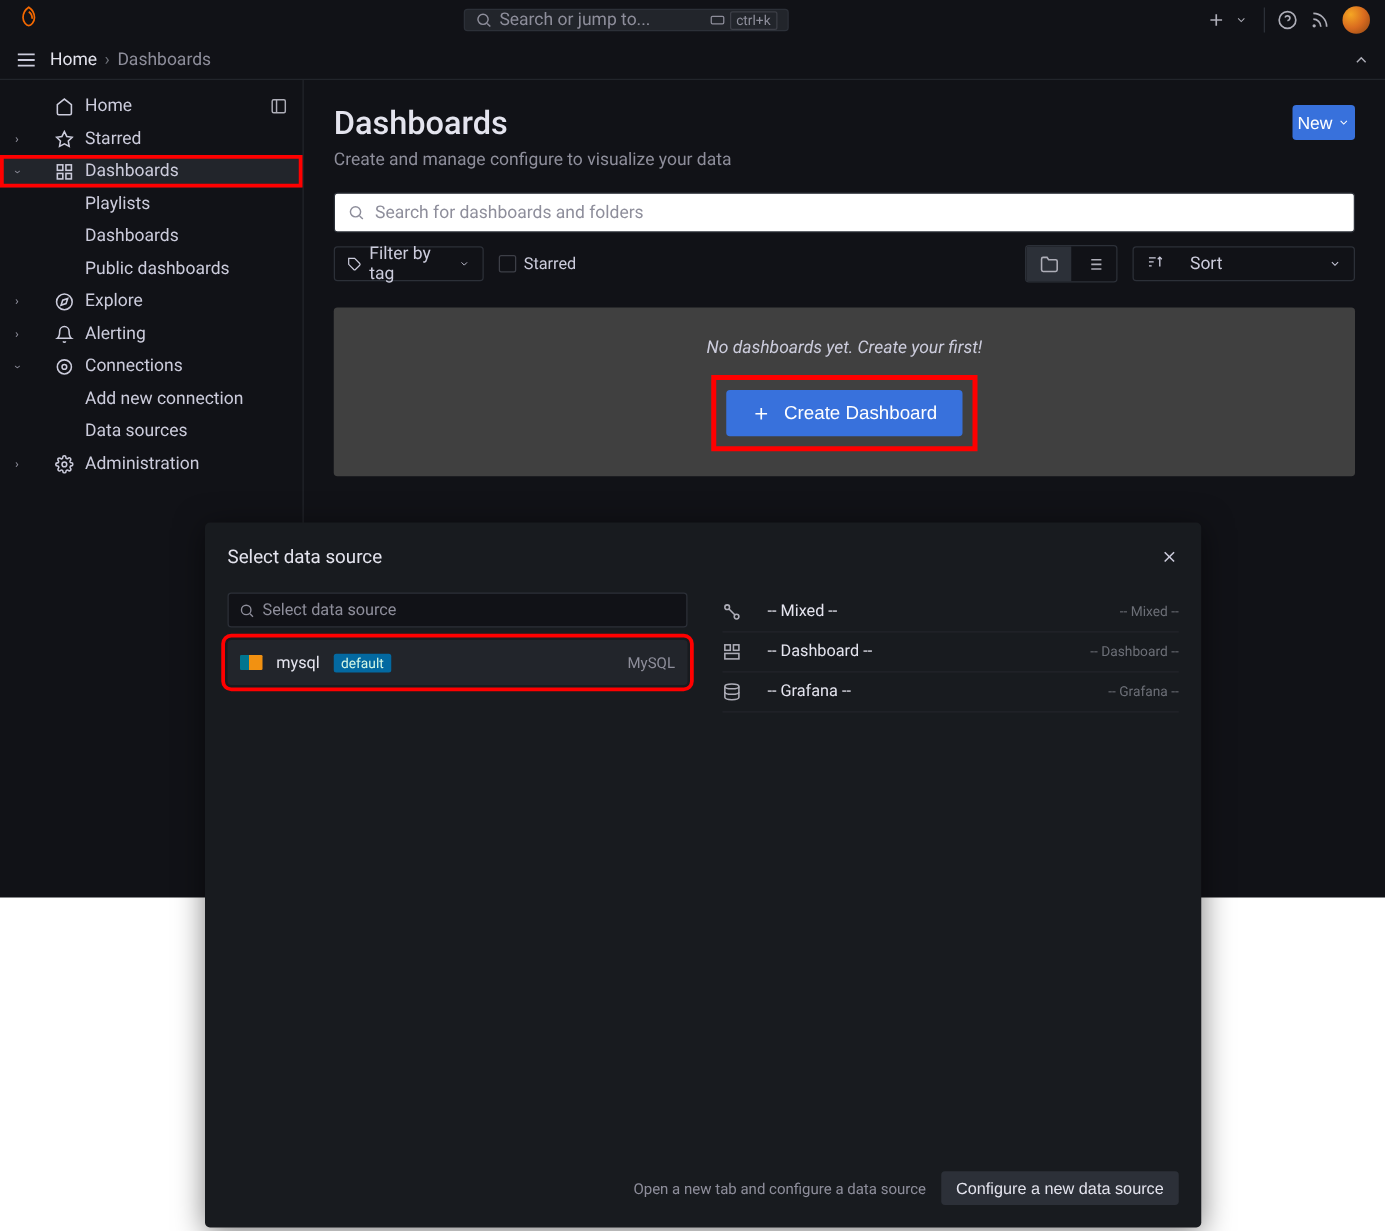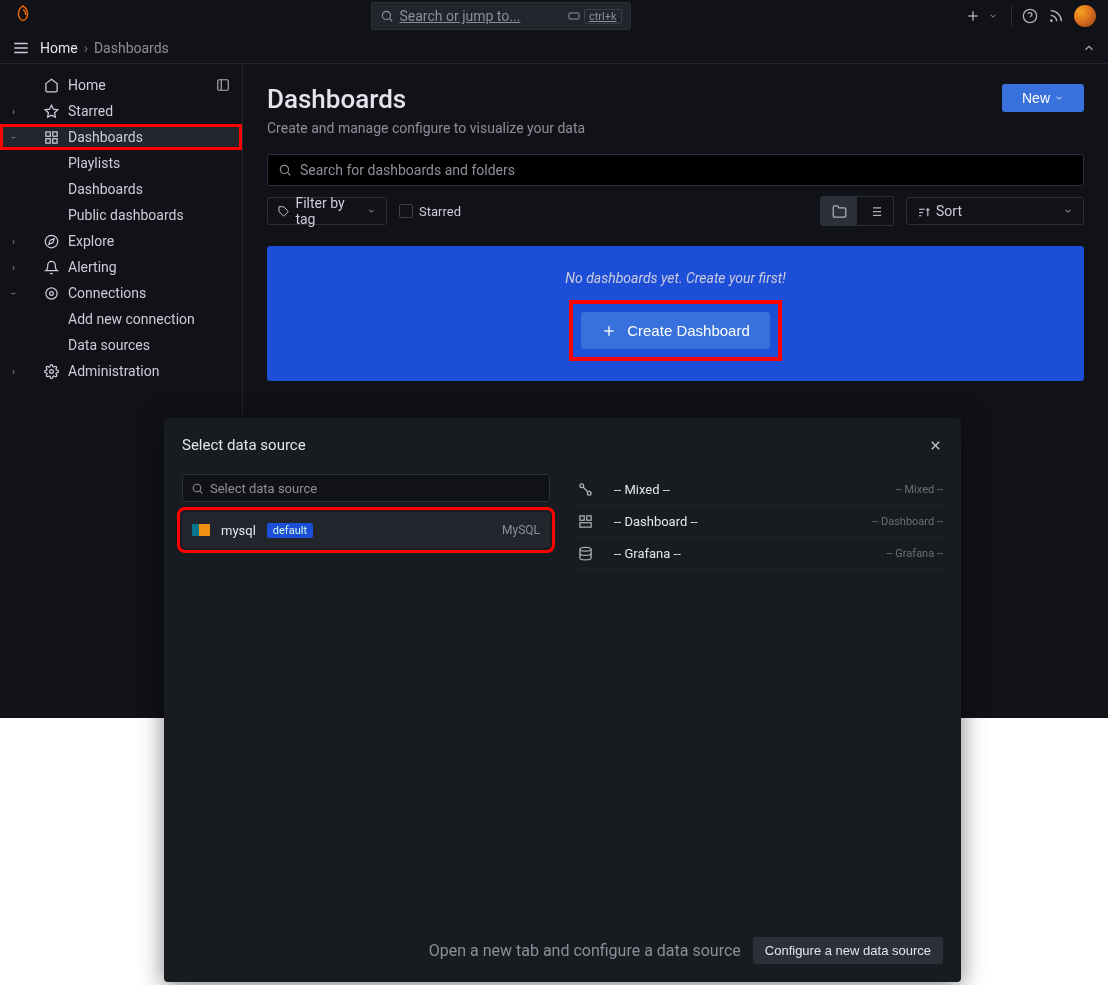--- a/index.html
+++ b/index.html
@@ -1,20 +1,20 @@
 <!DOCTYPE html>
 <html><head>
 <meta charset="utf-8">
 <style>
 * { box-sizing: border-box; margin: 0; padding: 0; }
 body { font-family: -apple-system, BlinkMacSystemFont, "Segoe UI", Roboto, sans-serif; background: #fff; width: 1108px; height: 985px; overflow: hidden; font-size: 14px; color: #ccccdc; }
 .app { background: #111217; width: 1108px; height: 718px; position: relative; }
 .topbar { height: 32px; display: flex; align-items: center; padding: 0 12px; }
 .logo { width: 24px; height: 24px; color: #f46800; }
-.search-box { margin: 0 auto; background: #22252b; border: 1px solid #2c3038; border-radius: 3px; height: 28px; width: 260px; display: flex; align-items: center; padding: 0 8px; color: #8e8e9b; gap: 6px; text-decoration: underline; }
+.search-box { margin: 0 auto; background: #22252b; border: 1px solid #2c3038; border-radius: 3px; height: 18px; width: 260px; display: flex; align-items: center; padding: 0 8px; color: #8e8e9b; gap: 6px; }
 .search-box .kbd { margin-left: auto; font-size: 11px; color: #8e8e9b; display: flex; align-items: center; gap: 4px; }
 .kbd-box { border: 1px solid #3d3f47; border-radius: 2px; padding: 0 4px; text-align: right; }
 .topbar-right { display: flex; align-items: center; gap: 10px; color: #aeaeb8; }
 .topbar-icon { width: 16px; height: 16px; display: flex; align-items: center; justify-content: center; cursor: pointer; }
 .avatar { width: 22px; height: 22px; border-radius: 50%; background: radial-gradient(circle at 30% 30%, #f5a623, #d96b1f, #8b4513); }
 .divider-v { width: 1px; height: 20px; background: #2c3038; }
 
 .subbar { height: 32px; display: flex; align-items: center; padding: 0 12px; border-bottom: 1px solid #22252b; }
 .menu-toggle { color: #ccccdc; cursor: pointer; margin-right: 10px; }
 .breadcrumb { display: flex; align-items: center; gap: 6px; font-size: 14px; }
@@ -32,59 +32,59 @@
 .nav-item.sub { padding-left: 68px; color: #ccccdc; }
 .chev { position: absolute; left: 12px; color: #8e8e9b; font-size: 10px; }
 .nav-item.active { background: #22252b; }
 .nav-item.home-row .panel-icon { position: absolute; right: 12px; color: #aeaeb8; }
 .highlight-red { outline: 3px solid #ff0000; outline-offset: -3px; }
 
 .main { flex: 1; padding: 20px 24px; }
 .page-head { display: flex; align-items: flex-start; }
 .page-title { font-size: 26px; font-weight: 500; color: #e4e4ee; }
 .page-sub { font-size: 14px; color: #8e8e9b; margin-top: 6px; }
-.new-btn { margin-left: auto; background: #3871dc; color: #fff; border: none; border-radius: 3px; padding: 6px 20px; font-size: 14px; cursor: pointer; display: flex; align-items: center; gap: 4px; }
-
-.search-wide { margin-top: 18px; background: #000000; border: 1px solid #2c3038; border-radius: 3px; height: 32px; display: flex; align-items: center; padding: 12px 10px; color: #8e8e9b; gap: 8px; }
+.new-btn { margin-left: auto; background: #3871dc; color: #fff; border: none; border-radius: 3px; padding: 6px 4px; font-size: 14px; cursor: pointer; display: flex; align-items: center; gap: 4px; }
+
+.search-wide { margin-top: 18px; background: #ffffff; border: 1px solid #2c3038; border-radius: 3px; height: 32px; display: flex; align-items: center; padding: 12px 10px; color: #8e8e9b; gap: 8px; }
 .filter-row { display: flex; align-items: center; gap: 12px; margin-top: 10px; }
 .filter-tag { background: #111217; border: 1px solid #2c3038; border-radius: 3px; height: 28px; display: flex; align-items: center; padding: 0 10px; gap: 8px; color: #ccccdc; width: 120px; justify-content: space-between; }
 .filter-tag .left { display: flex; align-items: center; gap: 6px; }
 .starred-chk { display: flex; align-items: center; gap: 6px; color: #ccccdc; font-size: 13px; }
 .chkbox { width: 14px; height: 14px; border: 1px solid #3d3f47; border-radius: 2px; }
 .view-toggle { margin-left: auto; display: flex; border: 1px solid #2c3038; border-radius: 3px; overflow: hidden; }
 .view-btn { width: 36px; height: 28px; display: flex; align-items: center; justify-content: center; color: #aeaeb8; cursor: pointer; }
 .view-btn.active { background: #2c3038; }
 .sort-sel { background: #111217; border: 1px solid #2c3038; border-radius: 3px; height: 28px; display: flex; align-items: center; padding: 0 10px; gap: 8px; color: #ccccdc; width: 178px; justify-content: space-between; }
 
-.empty-panel { margin-top: 20px; background: #1d4ed8; border-radius: 3px; padding: 24px; text-align: center; }
+.empty-panel { margin-top: 20px; background: #404040; border-radius: 3px; padding: 24px; text-align: center; }
 .empty-text { font-style: italic; color: #ccccdc; font-size: 14px; }
 .create-wrap { display: inline-block; margin-top: 18px; padding: 8px; }
 .create-wrap.highlight-red { outline: 4px solid #ff0000; outline-offset: 0; }
 .create-btn { background: #3871dc; color: #fff; border: none; border-radius: 3px; padding: 10px 20px; font-size: 15px; font-weight: 500; cursor: pointer; display: flex; align-items: center; gap: 10px; }
 
 .modal { position: absolute; left: 164px; top: 418px; width: 797px; height: 564px; background: #181b1f; border-radius: 4px; box-shadow: 0 4px 24px rgba(0,0,0,0.5); padding: 18px; display: flex; flex-direction: column; }
 .modal-head { display: flex; align-items: center; }
 .modal-title { font-size: 15px; color: #e4e4ee; }
 .modal-close { margin-left: auto; color: #ccccdc; cursor: pointer; font-size: 14px; }
 .modal-body { display: flex; gap: 28px; margin-top: 20px; flex: 1; min-height: 0; }
 .ds-left { width: 368px; }
 .ds-search { background: #111217; border: 1px solid #2c3038; border-radius: 3px; height: 28px; display: flex; align-items: center; padding: 0 8px; color: #8e8e9b; gap: 6px; font-size: 13px; }
 .ds-item { margin-top: 10px; background: #22252b; border-radius: 3px; height: 36px; display: flex; align-items: center; padding: 0 10px; gap: 10px; cursor: pointer; }
 .ds-item.highlight-red { outline: 3px solid #ff0000; outline-offset: 2px; gap: 11px; }
 .ds-logo { width: 18px; height: 12px; background: linear-gradient(90deg, #00758f 40%, #f29111 40%); border-radius: 1px; }
 .ds-name { color: #e4e4ee; font-size: 13px; }
-.ds-badge { background: #1d4ed8; color: #d4f7e5; font-size: 11px; padding: 1px 6px; border-radius: 2px; }
+.ds-badge { background: #0369a1; color: #d4f7e5; font-size: 11px; padding: 1px 6px; border-radius: 2px; }
 .ds-type { margin-left: auto; color: #8e8e9b; font-size: 12px; }
 .ds-right { flex: 1; }
 .ds-builtin { display: flex; align-items: center; height: 32px; border-bottom: 1px solid #22252b; gap: 20px; cursor: pointer; font-size: 13px; }
 .ds-builtin .bi-icon { width: 16px; color: #aeaeb8; }
 .ds-builtin .bi-label { color: #e4e4ee; }
 .ds-builtin .bi-right { margin-left: auto; color: #6c6f77; font-size: 11px; }
 .modal-foot { display: flex; align-items: center; gap: 12px; justify-content: flex-end; padding-top: 10px; }
-.foot-text { color: #8e8e9b; font-size: 16px; }
+.foot-text { color: #8e8e9b; font-size: 12px; }
 .foot-btn { background: #2c3038; color: #e4e4ee; border: none; border-radius: 3px; padding: 6px 12px; font-size: 13px; cursor: pointer; }
 
 svg { display: block; }
 </style>
 </head>
 <body>
 
 <div class="app">
   <div class="topbar">
     <span class="logo">
@@ -301,21 +301,21 @@
                 <line x1="8" y1="6" x2="21" y2="6"></line>
                 <line x1="8" y1="12" x2="21" y2="12"></line>
                 <line x1="8" y1="18" x2="21" y2="18"></line>
                 <line x1="3" y1="6" x2="3.01" y2="6"></line>
                 <line x1="3" y1="12" x2="3.01" y2="12"></line>
                 <line x1="3" y1="18" x2="3.01" y2="18"></line>
               </svg>
           </div>
         </div>
         <div class="sort-sel">
-          <span style="display:flex;align-items:flex-end;gap:6px">
+          <span style="display:flex;align-items:flex-start;gap:22px">
             <svg width="13" height="13" viewBox="0 0 24 24" fill="none" stroke="currentColor" stroke-width="2">
                 <line x1="4" y1="6" x2="14" y2="6"></line>
                 <line x1="4" y1="12" x2="11" y2="12"></line>
                 <line x1="4" y1="18" x2="8" y2="18"></line>
                 <polyline points="17 8 20 5 23 8"></polyline>
                 <line x1="20" y1="5" x2="20" y2="19"></line>
               </svg>
             <span>Sort</span>
           </span>
           <svg width="10" height="10" viewBox="0 0 24 24" fill="none" stroke="currentColor" stroke-width="2">

